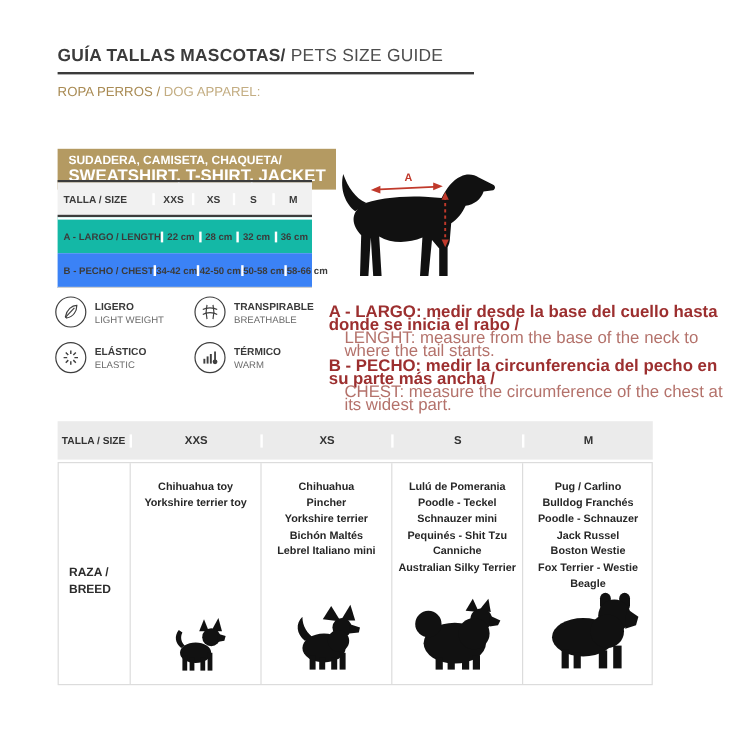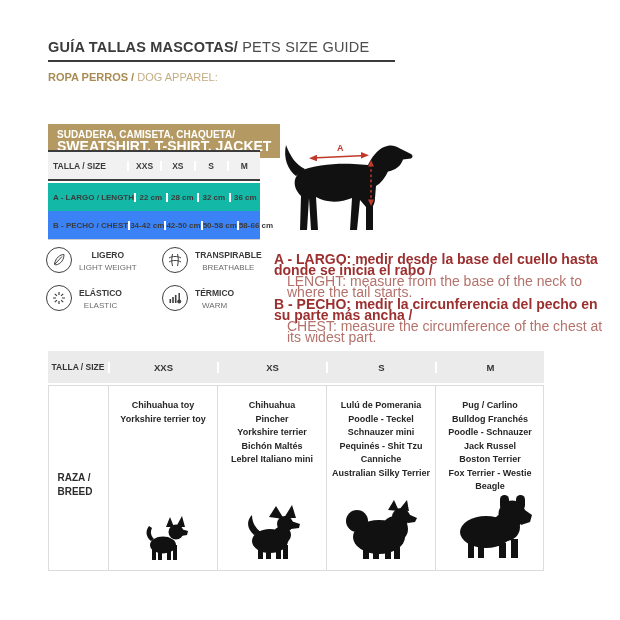--- a/index.html
+++ b/index.html
@@ -5,21 +5,21 @@
   html,body{margin:0;padding:0;background:#fff;}
   body{width:620px;height:620px;font-family:"Liberation Sans",sans-serif;color:#3b3b3b;overflow:hidden;}
   #page{position:relative;width:620px;height:620px;background:#fff;}
 
   
   .title-wrap{position:absolute;left:48px;top:38px;}
   .title{font-size:14.5px;letter-spacing:.2px;border-bottom:2px solid #3b3b3b;padding-bottom:5px;padding-right:26px;display:inline-block;white-space:nowrap;}
   .title .es{font-weight:700;color:#3b3b3b;}
   .title .en{font-weight:400;color:#4d4d4d;}
   .subtitle{margin-top:9px;font-size:11px;white-space:nowrap;}
-  .subtitle .es{font-weight:700;color:#a98b54;}
+  .subtitle .es{font-weight:400;color:#a98b54;}
   .subtitle .en{font-weight:400;color:#c3ad82;}
 
   
   .cat-box{position:absolute;left:48px;top:104px;background:#b49a62;color:#fff;padding:5px 9px 6px 9px;line-height:11.5px;margin-top:20px;}
   .cat-box .l1{font-size:10px;font-weight:700;white-space:nowrap;}
   .cat-box .l2{font-size:14px;font-weight:700;white-space:nowrap;}
 
   
   .size-table{position:absolute;left:48px;top:150px;width:212px;border-top:2px solid #3c3c3c;font-size:8px;font-weight:700;}
   .st-row{display:flex;align-items:center;height:28px;}
@@ -28,21 +28,21 @@
   .st-b{background:#3b82f6;border-bottom:1px solid #cfcfcf;}
   .st-cell{flex:1;text-align:center;white-space:nowrap;border-left:2px solid #fff;}
   .st-label{flex:0 0 74px;text-align:left;padding-left:5px;border-left:none;}
   .st-head .st-cell{font-size:8.5px;}
 
   
   .dog-diagram{position:absolute;left:280px;top:140px;}
 
   
   .features{position:absolute;left:46px;top:247px;width:232px;display:grid;grid-template-columns:1fr 1fr;grid-row-gap:12px;}
-  .feature{display:flex;align-items:center;text-align:center;}
+  .feature{display:flex;align-items:center;}
   .f-icon{flex:0 0 26px;height:26px;border:1.5px solid #3f3f3f;border-radius:50%;display:flex;align-items:center;justify-content:center;box-sizing:border-box;}
   .f-text{margin-left:7px;line-height:9.5px;}
   .f-es{font-size:8.5px;font-weight:700;color:#3a3a3a;white-space:nowrap;}
   .f-en{font-size:8px;font-weight:400;color:#6b6b6b;white-space:nowrap;}
 
   
   .notes{position:absolute;left:274px;top:254px;width:330px;font-size:14px;line-height:11px;}
   .note .es{font-weight:700;color:#9c2f2f;}
   .note .en{display:block;font-weight:400;color:#b4726b;padding-left:13px;margin-bottom:1px;}
 
@@ -268,21 +268,21 @@
           </svg>
         </div>
       </div>
 
       <div class="bt-col">
         <div class="breeds">
             <div class="list-line">Pug / Carlino</div>
             <div class="list-line">Bulldog Franchés</div>
             <div class="list-line">Poodle  -  Schnauzer</div>
             <div class="list-line">Jack Russel</div>
-            <div class="list-line">Boston Terrier</div>
+            <div class="list-line">Boston Westie</div>
             <div class="list-line">Fox Terrier  -  Westie</div>
             <div class="list-line">Beagle</div>
           </div>
         <div class="bt-dog">
           <svg width="92" height="66" viewBox="0 0 92 66">
             <g fill="#111">
               <rect x="56" y="1" width="9" height="15" rx="4.5"></rect>
               <rect x="72" y="1" width="9" height="15" rx="4.5"></rect>
               <circle cx="68" cy="20" r="13.5"></circle>
               <path d="M78,14 L88,21 L86,28 L77,31 Z"></path>

